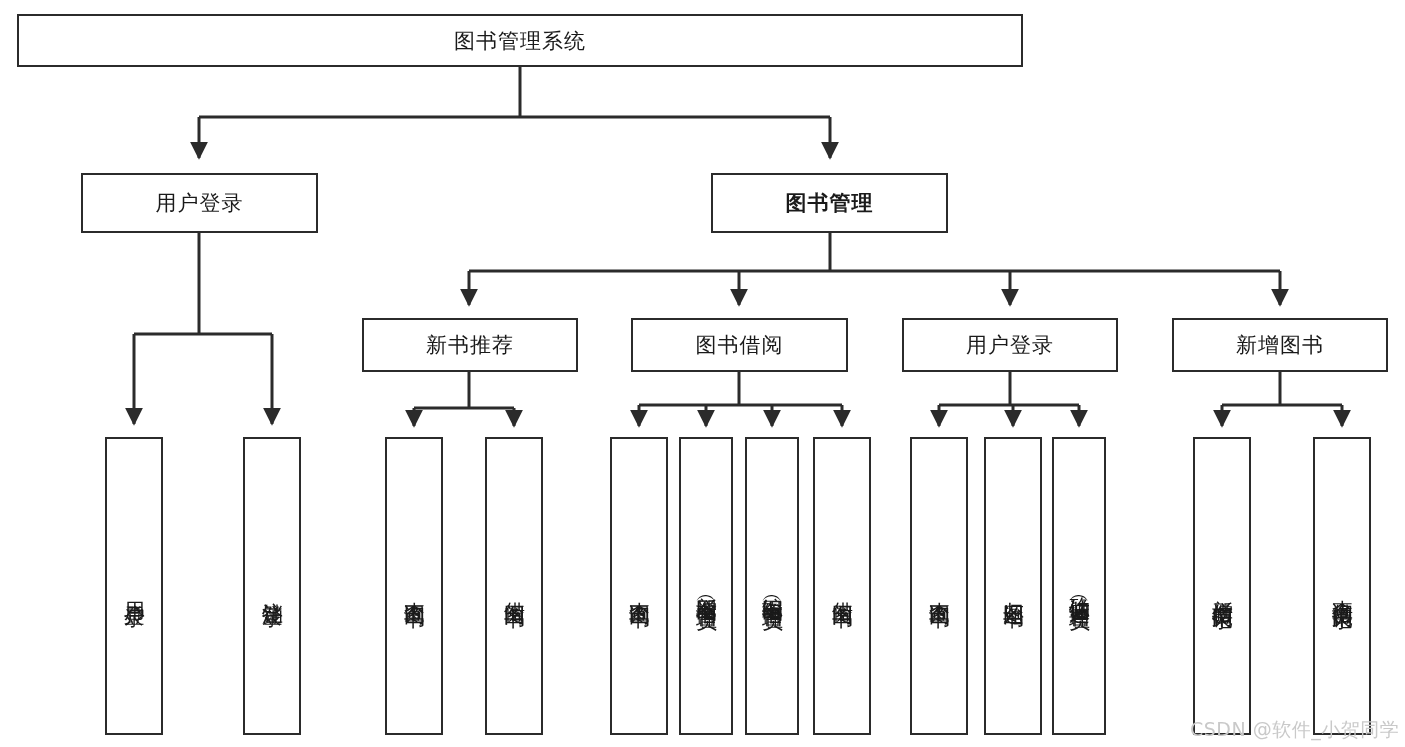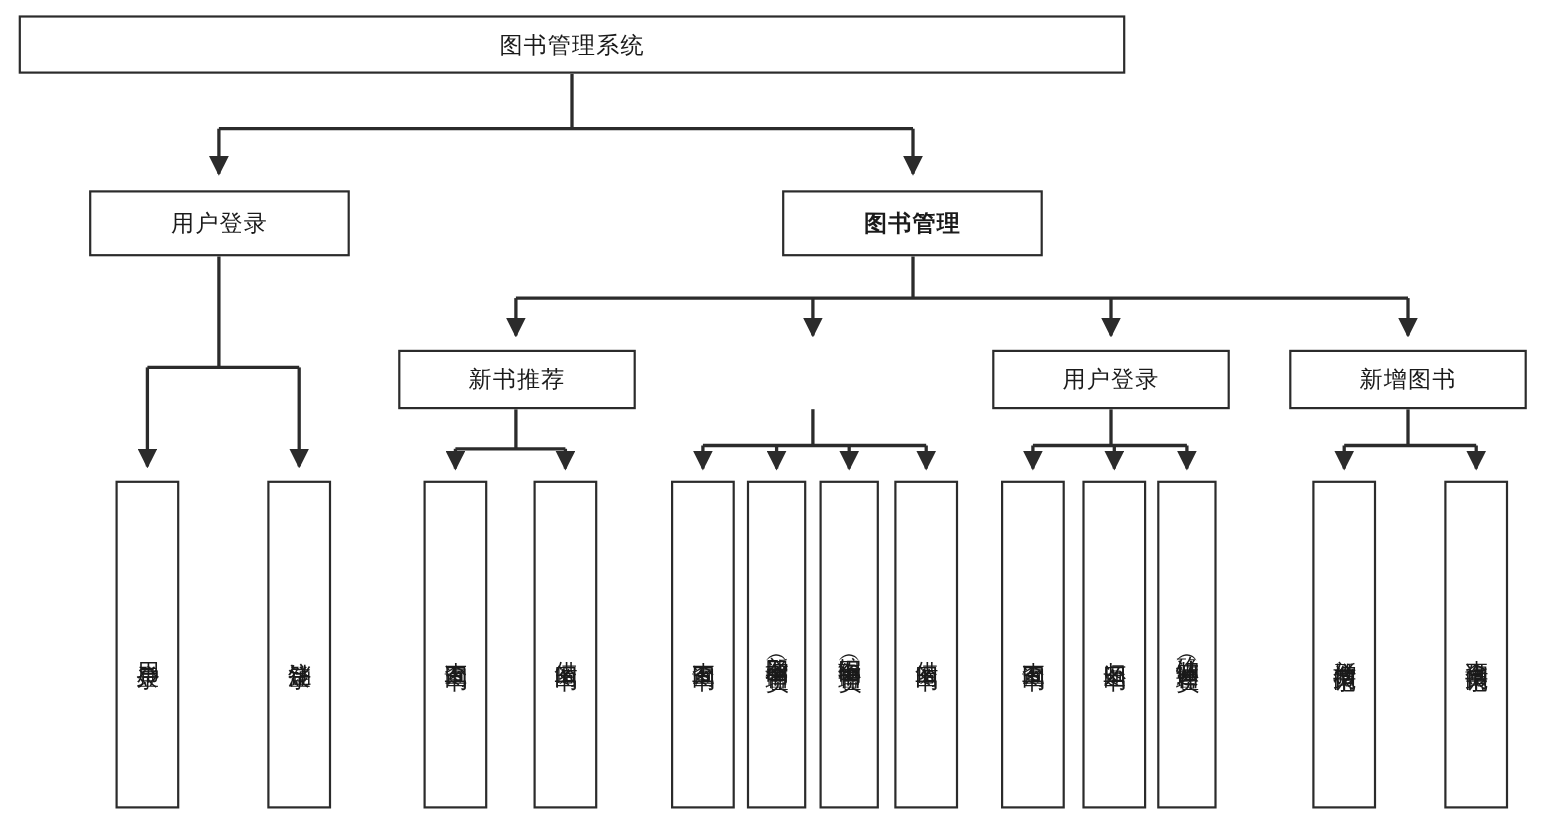--- a/index.html
+++ b/index.html
@@ -120,20 +120,23 @@
   <div class="node h" style="left:81px; top:173px; width:237px; height:60px;">
     <span>用户登录</span>
   </div>
   <div class="node h" style="left:711px; top:173px; width:237px; height:60px;font-weight:bold;">
     <span>图书管理</span>
   </div>
 
   <div class="node h" style="left:362px; top:318px; width:216px; height:54px;justify-content:center;">
     <span>新书推荐</span>
   </div>
+  <div class="node h" style="left:631px; top:318px; width:217px; height:54px;">
+    <span>图书借阅</span>
+  </div>
   <div class="node h" style="left:902px; top:318px; width:216px; height:54px;">
     <span>用户登录</span>
   </div>
   <div class="node h" style="left:1172px; top:318px; width:216px; height:54px;">
     <span>新增图书</span>
   </div>
 
   <div class="node v" style="left:105px; top:437px; width:58px; height:298px;">
     <span class="txt">用户登录</span>
   </div>
@@ -167,14 +170,15 @@
   <div class="node v" style="left:1052px; top:437px; width:54px; height:298px;">
     <span class="txt">确认归还（管理员）</span>
   </div>
   <div class="node v" style="left:1193px; top:437px; width:58px; height:298px;">
     <span class="txt">新增借阅记录</span>
   </div>
   <div class="node v" style="left:1313px; top:437px; width:58px; height:298px;">
     <span class="txt">查询借阅记录</span>
   </div>
 
+  <div class="watermark" style="left:1190px; top:717px;">CSDN @软件_小贺同学</div>
 
 </div>
 
 </body></html>

